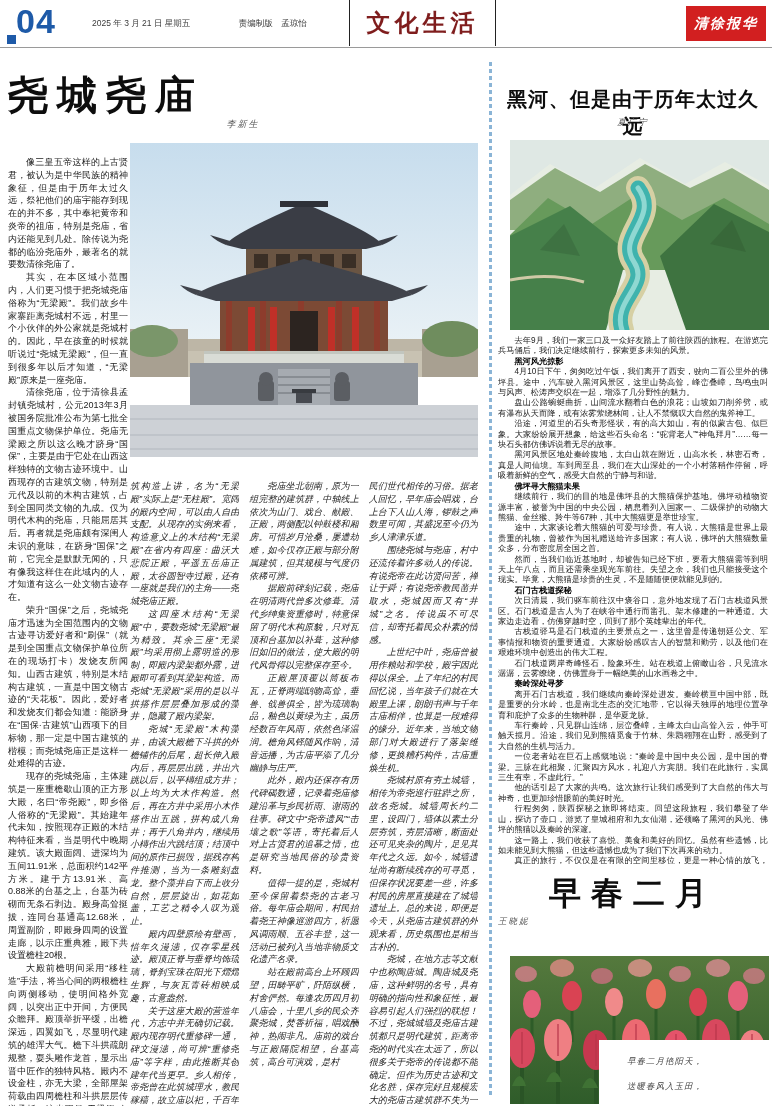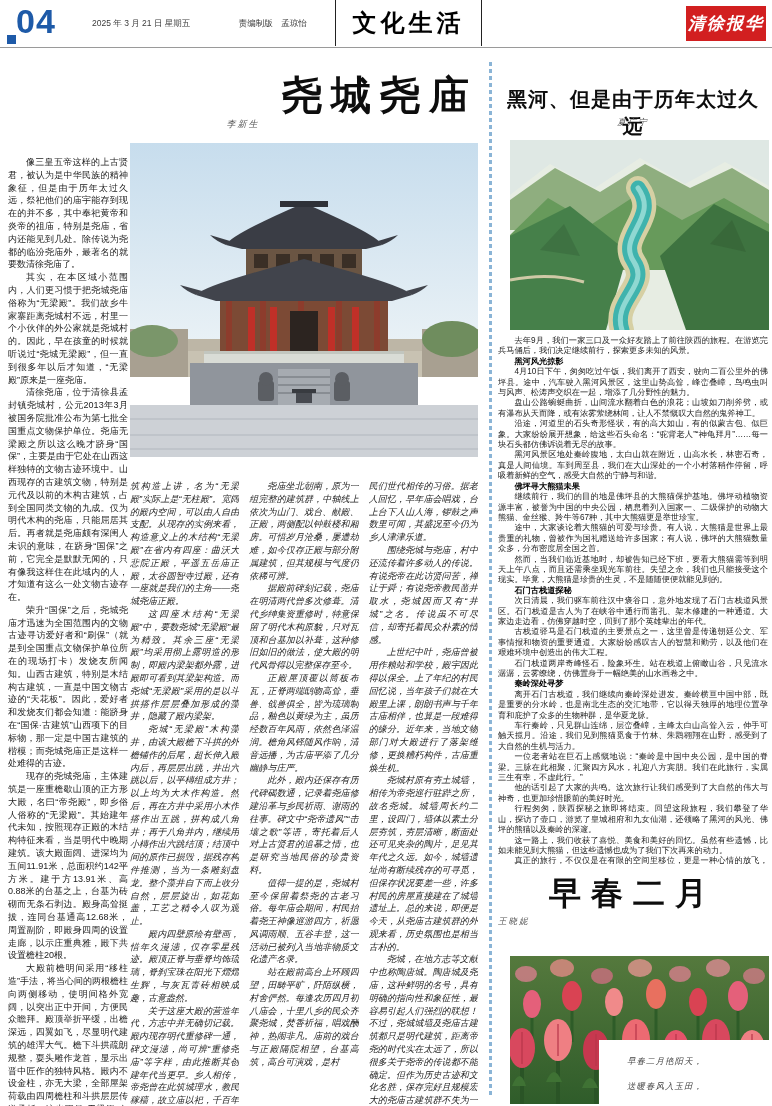--- a/index.html
+++ b/index.html
@@ -3,31 +3,31 @@
 <meta charset="utf-8">
 <style>
   html,body{margin:0;padding:0;background:#e8e8e8;}
   .page{position:relative;width:772px;height:1106px;background:#ffffff;margin:0 auto;
         font-family:"Liberation Sans","DejaVu Sans",sans-serif;color:#1c1c1c;overflow:hidden;}
   
   .pageno{position:absolute;left:16px;top:2px;font-size:34px;font-weight:800;color:#1e5aa8;letter-spacing:1px;}
   .blue-chip{position:absolute;left:7px;top:35px;width:9px;height:9px;background:#1e5aa8;}
   .dateline{position:absolute;left:92px;top:18px;font-size:8.5px;color:#3a3a3a;white-space:nowrap;}
   .dateline .ed{margin-left:46px;}
-  .section-box{position:absolute;left:335px;top:0;width:145px;height:46px;
+  .section-box{position:absolute;left:349px;top:0;width:145px;height:46px;
                border-left:1.5px solid #222;border-right:1.5px solid #222;
                display:flex;align-items:center;justify-content:center;
-               font-size:24px;font-weight:bold;letter-spacing:4px;color:#000000;}
+               font-size:24px;font-weight:bold;letter-spacing:4px;color:#7f1d1d;}
   .masthead{position:absolute;right:6px;top:6px;width:80px;height:35px;background:#d21f20;
             display:flex;align-items:center;justify-content:center;color:#fff;
             font-family:"DejaVu Serif","Liberation Serif",serif;font-style:italic;font-weight:bold;
-            font-size:17px;letter-spacing:2px;}
+            font-size:14px;letter-spacing:2px;}
   .header-rule{position:absolute;left:0;top:47px;width:772px;height:1px;background:#9a9a9a;}
   
-  .a1-title{position:absolute;left:8px;top:68px;width:470px;text-align:right;
+  .a1-title{position:absolute;left:8px;top:68px;width:470px;text-align:left;
             font-size:40px;font-weight:bold;letter-spacing:9px;color:#0d0d0d;}
   .a1-author{position:absolute;left:8px;top:118px;width:470px;text-align:center;
              font-size:9px;color:#555;font-style:italic;letter-spacing:2px;}
   .a1-col1{position:absolute;left:8px;top:140px;width:120px;height:962px;overflow:hidden;}
   .photo1{position:absolute;left:130px;top:143px;width:348px;height:314px;overflow:hidden;}
   .a1-cols{position:absolute;left:130px;top:464px;width:348px;height:636px;display:flex;gap:10px;}
   .a1-cols .col{flex:1;overflow:hidden;font-style:italic;}
   .bodytext{font-size:9px;line-height:12.8px;margin-top:16px;}
   .para{margin:0;text-indent:2em;text-align:justify;color:#222;}
   .cont{text-indent:0;}

